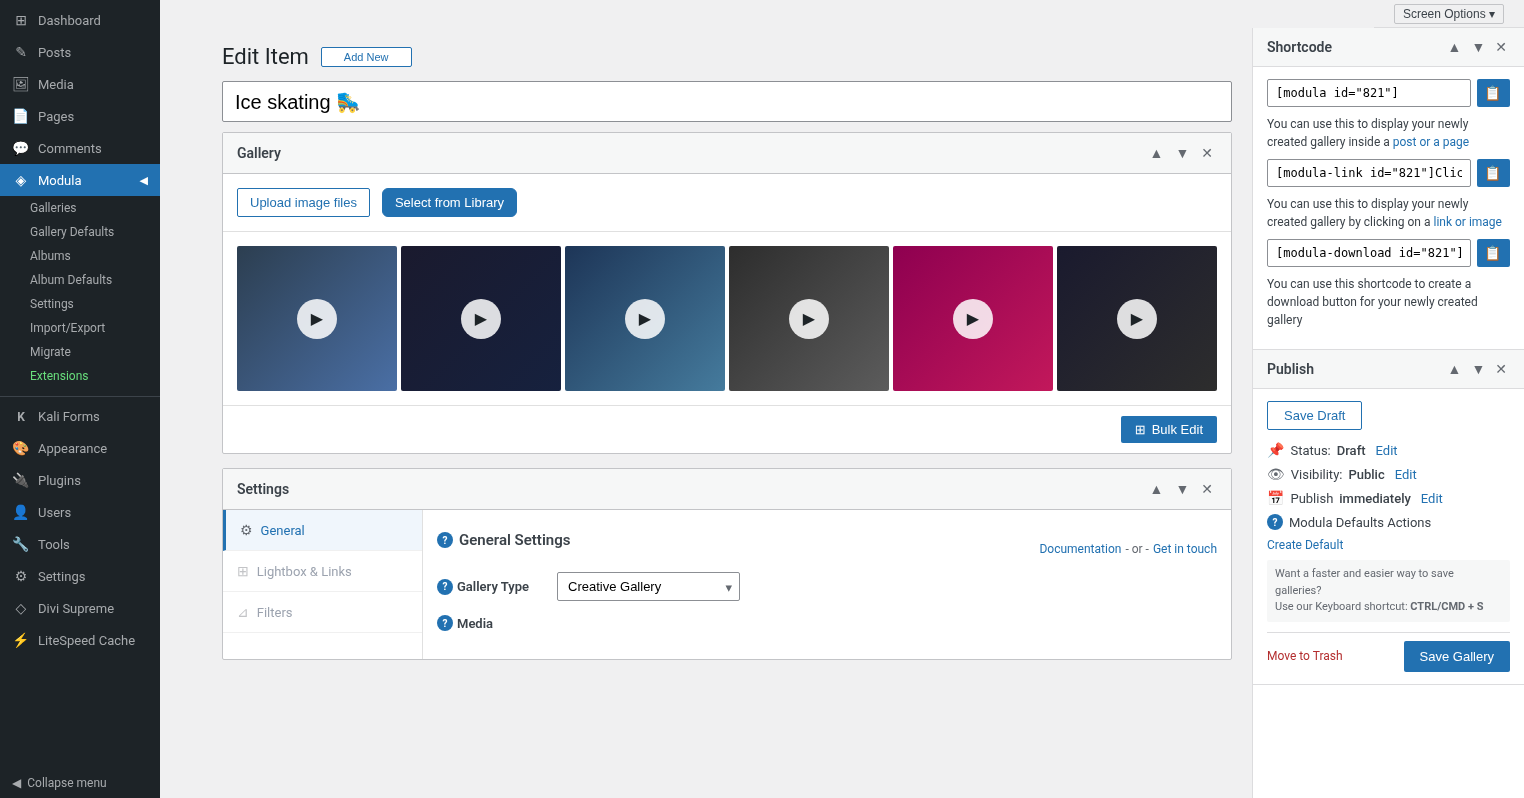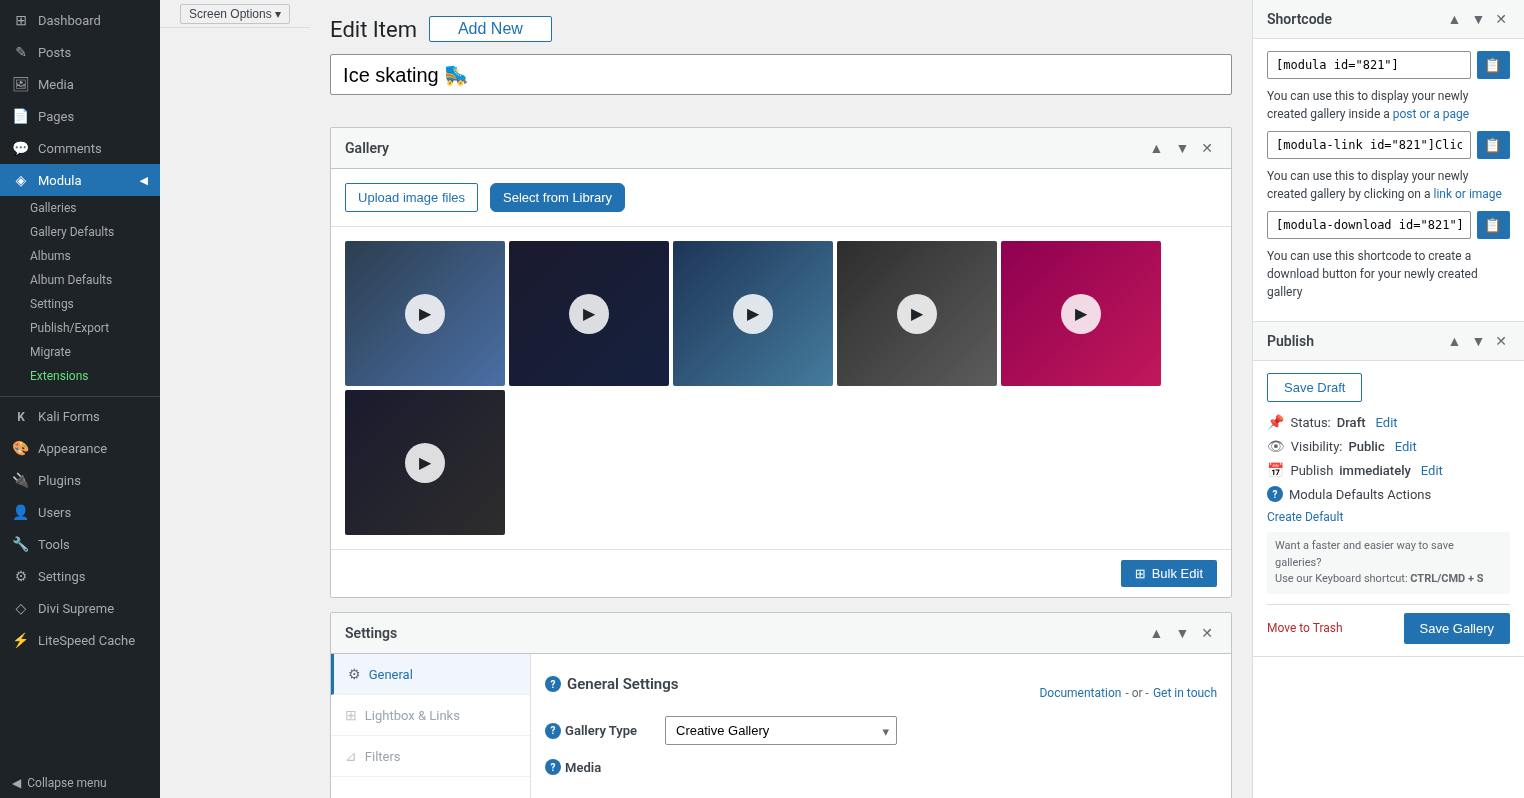--- a/index.html
+++ b/index.html
@@ -10,39 +10,39 @@
     .sidebar-item { display: flex; align-items: center; gap: 8px; padding: 8px 12px; cursor: pointer; font-size: 13px; color: #a7aaad; }
     .sidebar-item.active { background: #2271b1; color: #fff; }
     .sidebar-item .icon { width: 18px; text-align: center; font-size: 14px; }
     .sidebar-section { padding: 4px 0; }
     .sidebar-sub { padding: 5px 12px 5px 30px; font-size: 12px; color: #a7aaad; cursor: pointer; }
     .sidebar-sub.green { color: #68de7c; }
     .sidebar-divider { border-top: 1px solid #3c434a; margin: 4px 0; }
     .collapse-menu { margin-top: auto; padding: 8px 12px; color: #a7aaad; cursor: pointer; font-size: 12px; display: flex; align-items: center; gap: 6px; }
 
     
-    .main { flex: 1; display: flex; flex-direction: row; overflow: hidden; }
+    .main { flex: 1; display: flex; flex-direction: column; overflow: hidden; align-items: flex-end; }
 
     
     .topbar { background: #f0f0f1; display: flex; justify-content: flex-end; padding: 0 20px; height: 28px; align-items: center; border-bottom: 1px solid #dcdcde; }
     .screen-options-btn { background: #f0f0f1; border: 1px solid #c3c4c7; color: #3c434a; padding: 2px 8px; font-size: 12px; cursor: pointer; border-radius: 2px; }
 
     
     .content-area { display: flex; flex: 1; overflow: hidden; }
 
     
     .edit-area { flex: 1; overflow-y: auto; padding: 16px 20px; }
 
     
     .page-title-row { display: flex; align-items: center; gap: 12px; margin-bottom: 12px; }
     .page-title { font-size: 22px; font-weight: 400; color: #1d2327; }
-    .add-new-btn { background: #fff; border: 1px solid #2271b1; color: #2271b1; padding: 3px 28px; font-size: 16px; cursor: pointer; border-radius: 2px; }
-
-    
-    .item-title-input { width: 100%; padding: 8px 12px; font-size: 20px; border: 1px solid #8c8f94; border-radius: 2px; margin-bottom: 32px; background: #fff; }
+    .add-new-btn { background: #fff; border: 1px solid #2271b1; color: #2271b1; padding: 3px 22px; font-size: 11px; cursor: pointer; border-radius: 2px; }
+
+    
+    .item-title-input { width: 100%; padding: 8px 12px; font-size: 20px; border: 1px solid #8c8f94; border-radius: 2px; margin-bottom: 10px; background: #fff; }
 
     
     .panel { background: #fff; border: 1px solid #c3c4c7; border-radius: 2px; margin-bottom: 14px; }
     .panel-header { display: flex; align-items: center; padding: 10px 14px; border-bottom: 1px solid #c3c4c7; background: #f6f7f7; }
     .panel-title { font-weight: 600; font-size: 14px; flex: 1; }
     .panel-controls { display: flex; gap: 4px; }
     .panel-ctrl-btn { background: none; border: none; cursor: pointer; color: #646970; font-size: 14px; padding: 2px 4px; }
 
     
     .gallery-upload { padding: 14px; border-bottom: 1px solid #e0e0e0; display: flex; align-items: center; gap: 12px; }
@@ -68,21 +68,21 @@
     .settings-sidebar-item.active { background: #f0f6fc; border-left: 3px solid #2271b1; color: #2271b1; }
     .settings-sidebar-item .icon { font-size: 14px; color: #646970; }
     .settings-main { flex: 1; padding: 14px; }
     .settings-header { display: flex; align-items: center; margin-bottom: 16px; }
     .settings-title { font-size: 15px; font-weight: 600; flex: 1; display: flex; align-items: center; gap: 6px; }
     .settings-links { font-size: 12px; color: #646970; display: flex; gap: 4px; align-items: center; margin-top: 18px; }
     .settings-link { color: #2271b1; text-decoration: none; cursor: pointer; }
     .field-row { display: flex; align-items: center; margin-bottom: 14px; }
     .field-label { width: 120px; font-size: 13px; font-weight: 600; display: flex; align-items: center; gap: 4px; }
     .field-value { flex: 1; }
-    .field-select { width: 232px; padding: 6px 10px; border: 1px solid #8c8f94; border-radius: 2px; font-size: 13px; background: #fff; appearance: none; cursor: pointer; }
+    .field-select { width: 183px; padding: 6px 10px; border: 1px solid #8c8f94; border-radius: 2px; font-size: 13px; background: #fff; appearance: none; cursor: pointer; }
     .select-wrapper { position: relative; display: inline-block; }
     .select-wrapper::after { content: "▾"; position: absolute; right: 8px; top: 50%; transform: translateY(-50%); pointer-events: none; color: #646970; }
     .question-badge { display: inline-flex; align-items: center; justify-content: center; width: 16px; height: 16px; background: #2271b1; color: #fff; border-radius: 50%; font-size: 10px; font-weight: 700; cursor: pointer; }
 
     
     .right-sidebar { width: 272px; overflow-y: auto; border-left: 1px solid #dcdcde; background: #fff; }
     .right-panel { border-bottom: 1px solid #dcdcde; }
     .right-panel-header { display: flex; align-items: center; padding: 10px 14px; background: #f6f7f7; border-bottom: 1px solid #dcdcde; }
     .right-panel-title { font-weight: 600; font-size: 14px; flex: 1; }
     .right-panel-controls { display: flex; gap: 4px; }
@@ -143,21 +143,21 @@
     <div class="sidebar-item active">
       <span class="icon">◈</span>
       <span>Modula</span>
       <span style="margin-left:auto;font-size:11px;">◀</span>
     </div>
     <div class="sidebar-sub">Galleries</div>
     <div class="sidebar-sub">Gallery Defaults</div>
     <div class="sidebar-sub">Albums</div>
     <div class="sidebar-sub">Album Defaults</div>
     <div class="sidebar-sub">Settings</div>
-    <div class="sidebar-sub">Publish/Export</div>
+    <div class="sidebar-sub">Import/Export</div>
     <div class="sidebar-sub">Migrate</div>
     <div class="sidebar-sub green" style="color:#68de7c;">Extensions</div>
   </div>
   <div class="sidebar-divider"></div>
   <div class="sidebar-item">
     <span class="icon" style="font-weight:700;font-size:12px;">K</span>
     <span>Kali Forms</span>
   </div>
   <div class="sidebar-item">
     <span class="icon">🎨</span>

